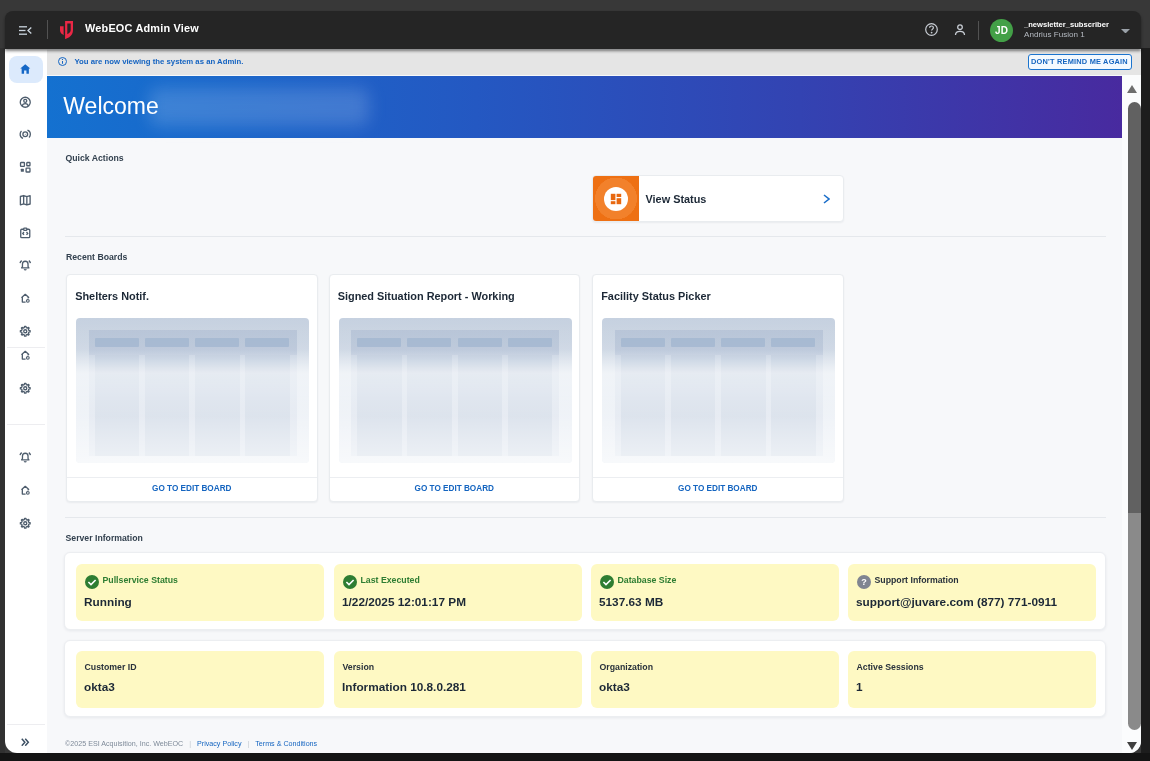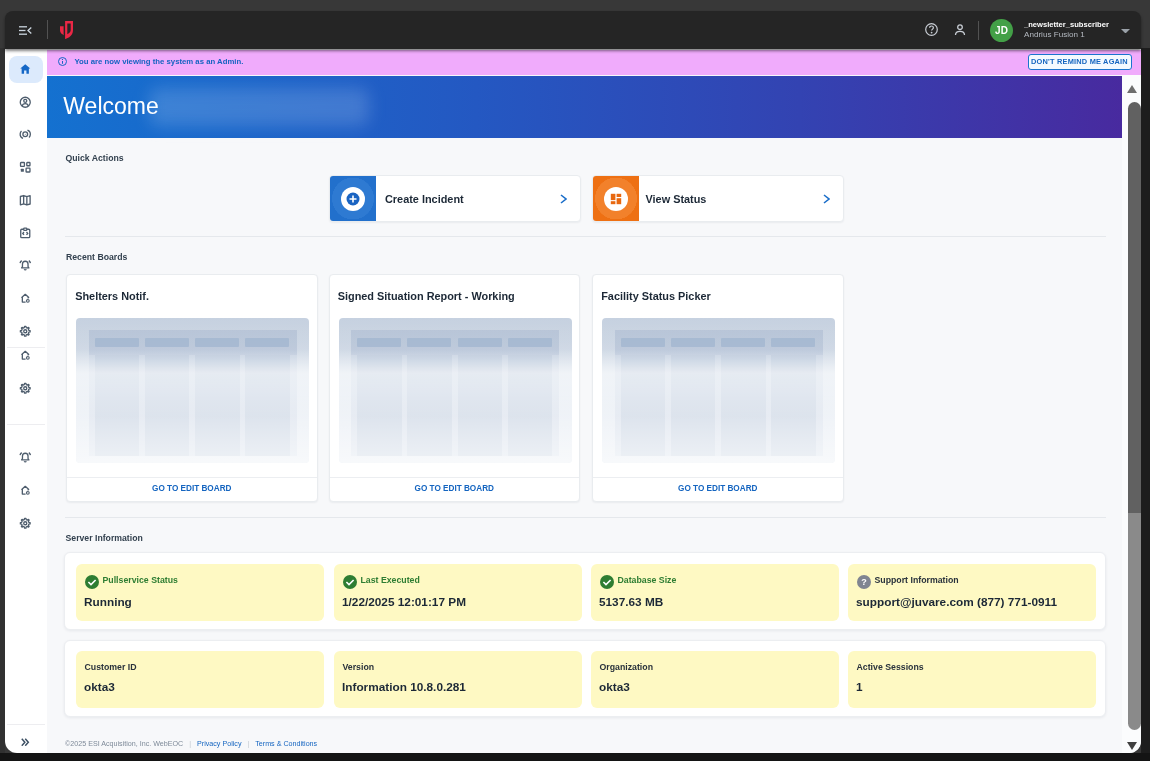--- a/index.html
+++ b/index.html
@@ -23,21 +23,21 @@
 
 
 #sidebar { left:5px; top:48px; width:42px; height:705px; background:#ffffff; border-radius:0 0 0 12px; }
 #home-pill { left:4px; top:8px; width:33.5px; height:27px; background:#dceafc; border-radius:8px; }
 .sb-ic { position:absolute; left:14.2px; width:12.5px; height:12.5px; }
 .sb-div { position:absolute; left:2px; width:38px; height:1px; background:#ededf0; }
 
 
 #content { left:47px; top:48px; width:1094px; height:705px; background:#f7f8fa; border-radius:0 0 12px 0; overflow:hidden; }
 
-#banner { left:0; top:2px; width:1094px; height:24.5px; background:#f0abfc; }
+#banner { left:0; top:2px; width:1094px; height:24.5px; background:#e5e5e5; }
 #banner-text { left:27.5px; top:7px; color:#1463c1; font-size:7.75px; font-weight:700; line-height:9px; }
 #banner-btn { left:980.5px; top:3.5px; width:104px; height:16.5px; border:1px solid #1b74ce; border-radius:3px; background:#f3f9ff; color:#1565c0; font-size:7.4px; font-weight:700; text-align:center; line-height:14.5px; letter-spacing:0.2px; white-space:nowrap; }
 
 #welcome { left:0; top:28px; width:1075px; height:61.5px; background:linear-gradient(90deg,#1471d0 0%,#2458c2 40%,#3343b2 70%,#482a9f 100%); }
 #welcome-text { left:16.3px; top:18px; color:#fff; font-size:23px; font-weight:400; line-height:24px; }
 #welcome-blur { left:102px; top:12px; width:220px; height:38px; background:rgba(205,225,250,0.20); border-radius:9px; filter:blur(8px); }
 
 .sec-label { position:absolute; color:#33414f; font-size:8.7px; font-weight:700; line-height:10px; }
 .hdiv { position:absolute; left:18px; width:1041px; height:1px; background:#e5e8ec; }
 
@@ -76,20 +76,21 @@
       <line x1="0" y1="4.5" x2="6.5" y2="4.5"></line>
       <line x1="0" y1="8.2" x2="8" y2="8.2"></line>
       <path d="M12.3,1.5 L9,4.5 L12.3,7.5"></path>
     </g>
   </svg>
   <div id="tb-sep1" class="abs"></div>
   <svg class="abs" style="left:54.5px;top:9.5px" width="13" height="18" viewBox="0 0 13 18">
     <path fill="#ea2745" d="M0,5.2 L3.6,5.2 L3.6,14.2 L2.1,13.1 C0.8,12.1 0,10.6 0,8.9 Z"></path>
     <path fill="#ea2745" fill-rule="evenodd" d="M5.1,0 L13,0 L13,9.3 C13,12.1 11.6,14.7 9.2,16.2 L5.1,18.2 Z M7.3,2.4 L10.7,2.4 L10.7,9.1 C10.7,10.7 9.7,12.1 7.3,13.3 Z"></path>
   </svg>
+  <div id="tb-title" class="abs">WebEOC Admin View</div>
   <svg class="abs" style="left:920px;top:12px" width="13" height="13" viewBox="0 0 13 13">
     <circle cx="6.5" cy="6.5" r="5.8" fill="none" stroke="#c8cdd4" stroke-width="1.2"></circle>
     <path d="M4.6,4.8 C4.6,3.7 5.4,3 6.5,3 C7.6,3 8.4,3.7 8.4,4.7 C8.4,5.5 7.9,5.9 7.4,6.3 C6.9,6.7 6.6,6.9 6.6,7.6" fill="none" stroke="#c8cdd4" stroke-width="1.2"></path>
     <circle cx="6.6" cy="9.6" r="0.9" fill="#c8cdd4"></circle>
   </svg>
   <svg class="abs" style="left:949px;top:13px" width="12" height="12" viewBox="0 0 12 12">
     <circle cx="6" cy="3.2" r="2.3" fill="none" stroke="#c8cdd4" stroke-width="1.3"></circle>
     <path d="M1.5,11 C1.5,8.7 3.5,7.4 6,7.4 C8.5,7.4 10.5,8.7 10.5,11" fill="none" stroke="#c8cdd4" stroke-width="1.3"></path>
   </svg>
   <div id="tb-sep2" class="abs"></div>
@@ -221,32 +222,20 @@
     <div id="banner-btn" class="abs">DON'T REMIND ME AGAIN</div>
   </div>
 
   <div id="welcome" class="abs">
     <div id="welcome-blur" class="abs"></div>
     <div id="welcome-text" class="abs">Welcome</div>
   </div>
 
   <div class="sec-label abs" style="left:18.5px;top:104.5px">Quick Actions</div>
 
-  <div class="qa-card" style="left:281.5px">
-    <div class="qa-sq" style="background:radial-gradient(circle 21px at 50% 50%, #2e7ad2 99%, #2270cc 100%); background-color:#2270cc;"></div>
-    <svg class="abs" style="left:11.5px;top:10.5px" width="24" height="24" viewBox="0 0 24 24">
-      <circle cx="12" cy="12" r="12" fill="#fff"></circle>
-      <circle cx="12" cy="12" r="6.5" fill="#1a64c2"></circle>
-      <path d="M11.2,8.5 h1.6 v2.7 h2.7 v1.6 h-2.7 v2.7 h-1.6 v-2.7 h-2.7 v-1.6 h2.7 Z" fill="#fff"></path>
-    </svg>
-    <div class="qa-title">Create Incident</div>
-    <svg class="qa-chev abs" style="left:230px" width="7" height="10" viewBox="0 0 7 10">
-        <path d="M1,1 L6,5 L1,9" fill="none" stroke="#1b6ec9" stroke-width="1.6"></path>
-      </svg>
-  </div>
   <div class="qa-card" style="left:544.5px">
     <div class="qa-sq" style="background:radial-gradient(circle 21px at 50% 50%, #f2812b 99%, #ee7013 100%); background-color:#ee7013;"></div>
     <svg class="abs" style="left:11.5px;top:10.5px" width="24" height="24" viewBox="0 0 24 24">
       <circle cx="12" cy="12" r="12" fill="#fff"></circle>
       <g fill="#e8680f">
         <rect x="6.8" y="6.8" width="4.6" height="6.3"></rect>
         <rect x="12.6" y="6.8" width="4.6" height="3.2"></rect>
         <rect x="12.6" y="11.2" width="4.6" height="6.0"></rect>
         <rect x="6.8" y="14.2" width="4.6" height="3.0"></rect>
       </g>

